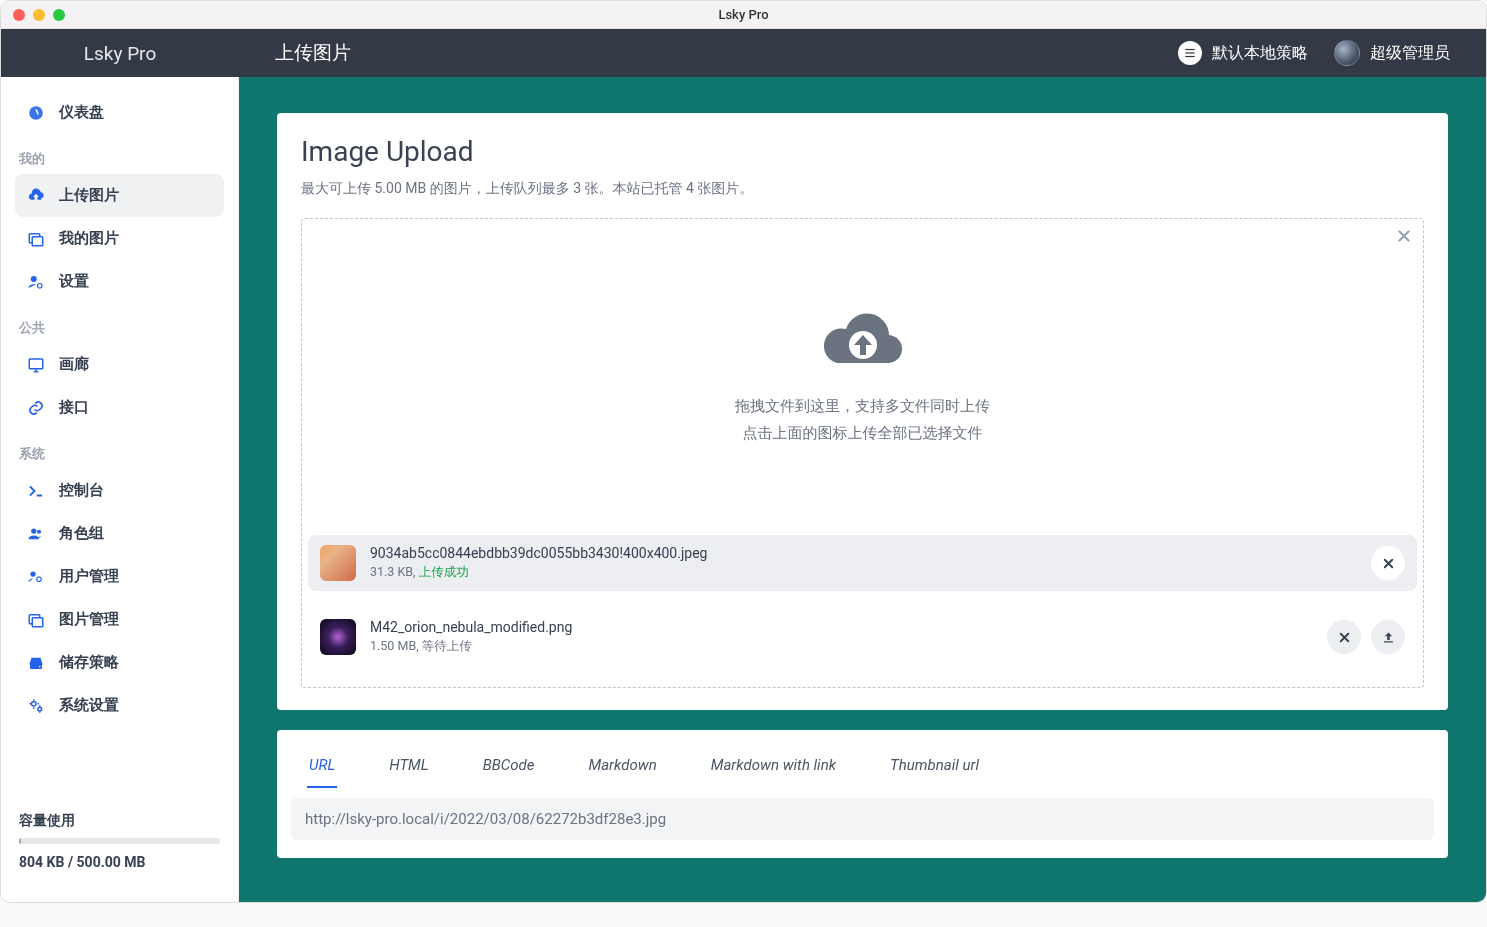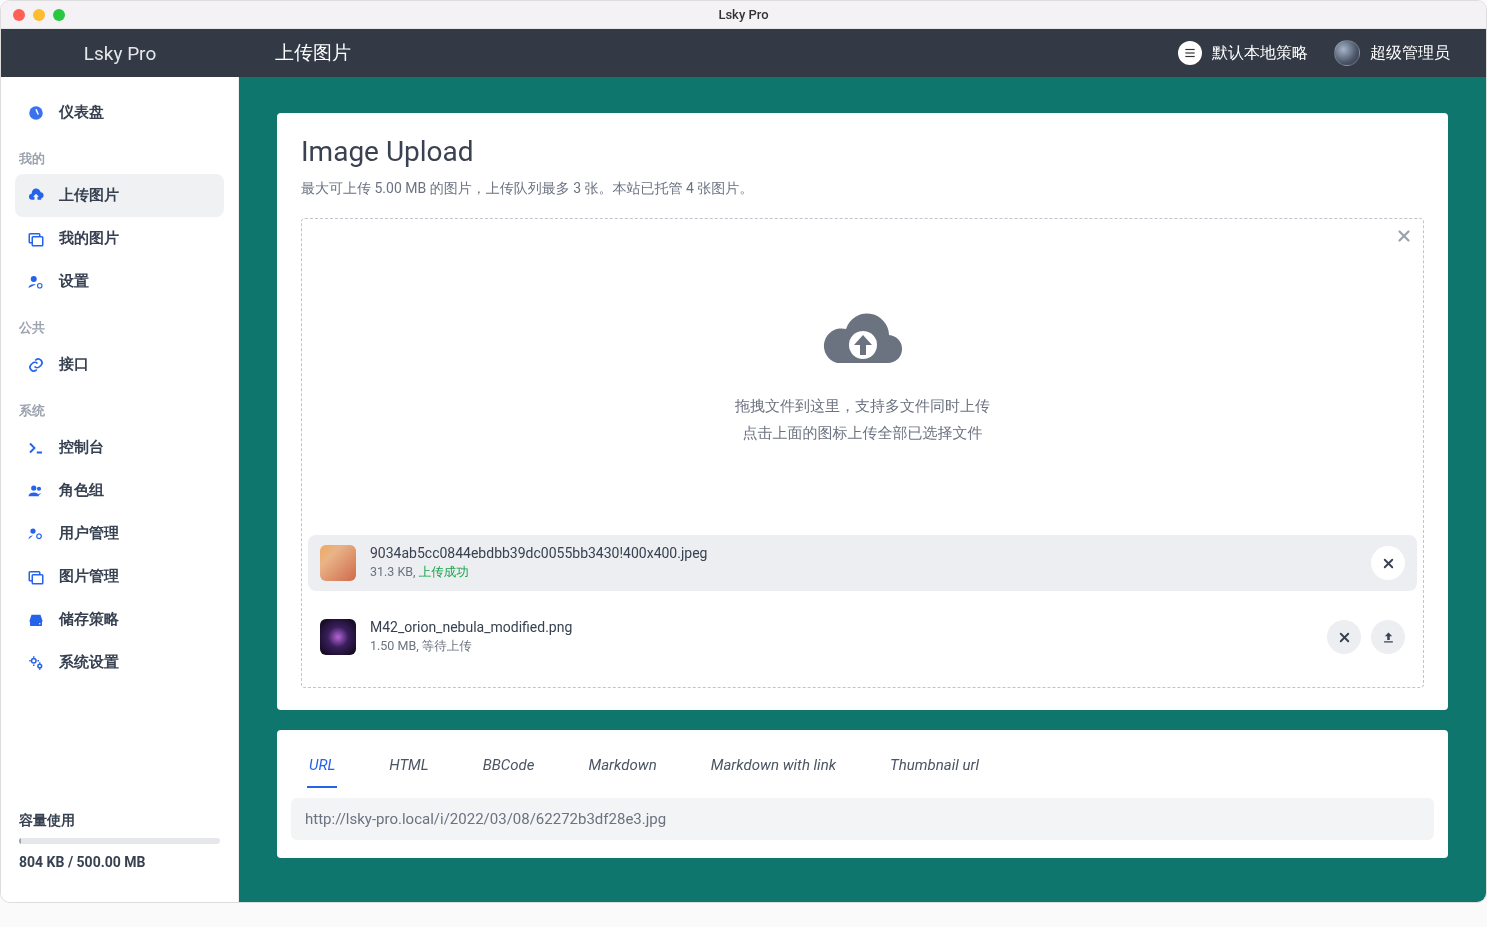--- a/index.html
+++ b/index.html
@@ -146,20 +146,29 @@
               <circle cx="9" cy="8" r="4"></circle>
               <path d="M2 20c0-3 3-5 7-5 1 0 2 .1 2.8.4"></path>
               <circle cx="17" cy="17" r="3" fill="none" stroke="currentColor" stroke-width="1.5"></circle>
             </svg>
         </span>
         <span>设置</span>
       </div>
 
       <div class="nav-group-label">公共</div>
 
+      <div class="nav-item">
+        <span class="nav-icon">
+          <svg viewBox="0 0 24 24" fill="none" stroke="currentColor" stroke-width="2">
+              <rect x="3" y="4" width="18" height="13" rx="1"></rect>
+              <path d="M9 21h6M12 17v4"></path>
+            </svg>
+        </span>
+        <span>画廊</span>
+      </div>
 
       <div class="nav-item">
         <span class="nav-icon">
           <svg viewBox="0 0 24 24" fill="none" stroke="currentColor" stroke-width="2.2">
               <path d="M10 14a5 5 0 0 0 7 0l2-2a5 5 0 0 0-7-7l-1 1M14 10a5 5 0 0 0-7 0l-2 2a5 5 0 0 0 7 7l1-1"></path>
             </svg>
         </span>
         <span>接口</span>
       </div>
 

